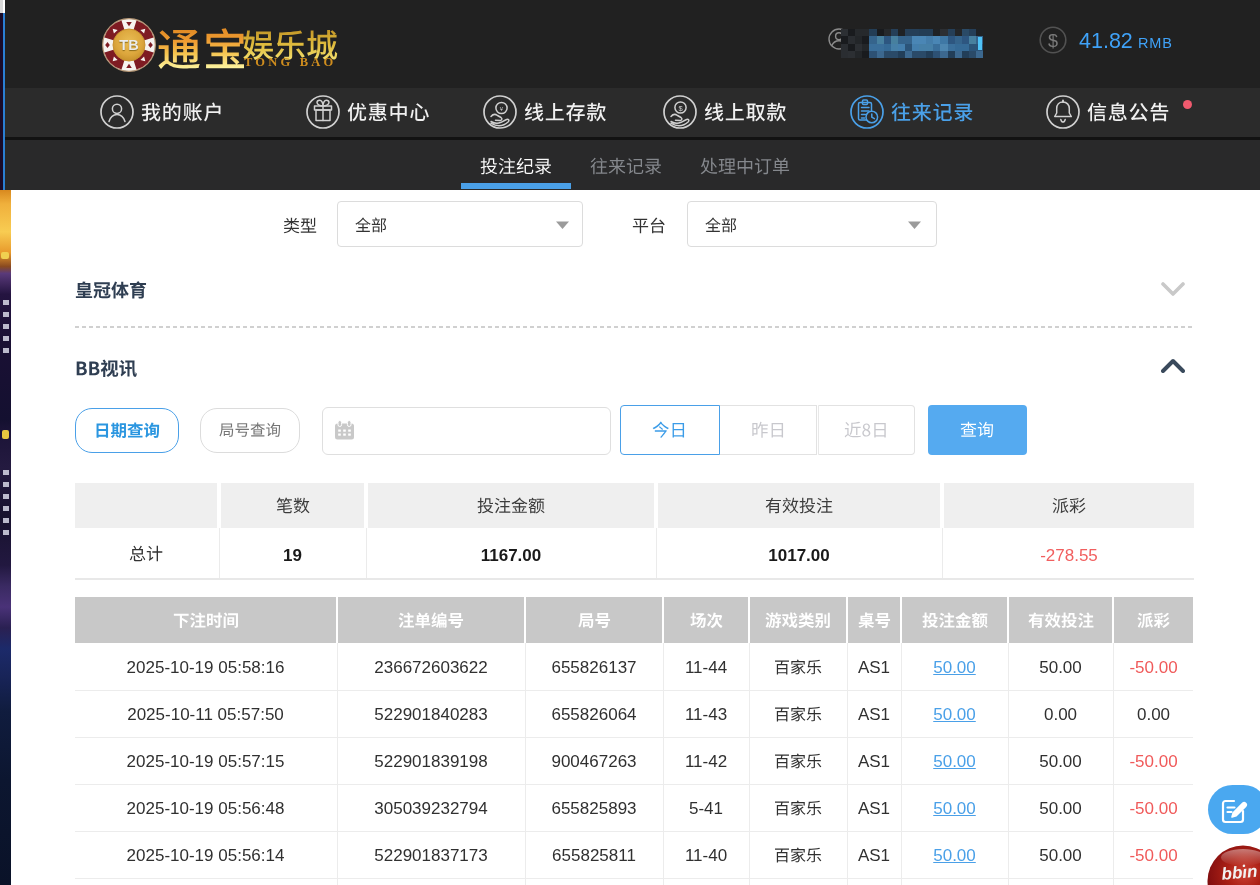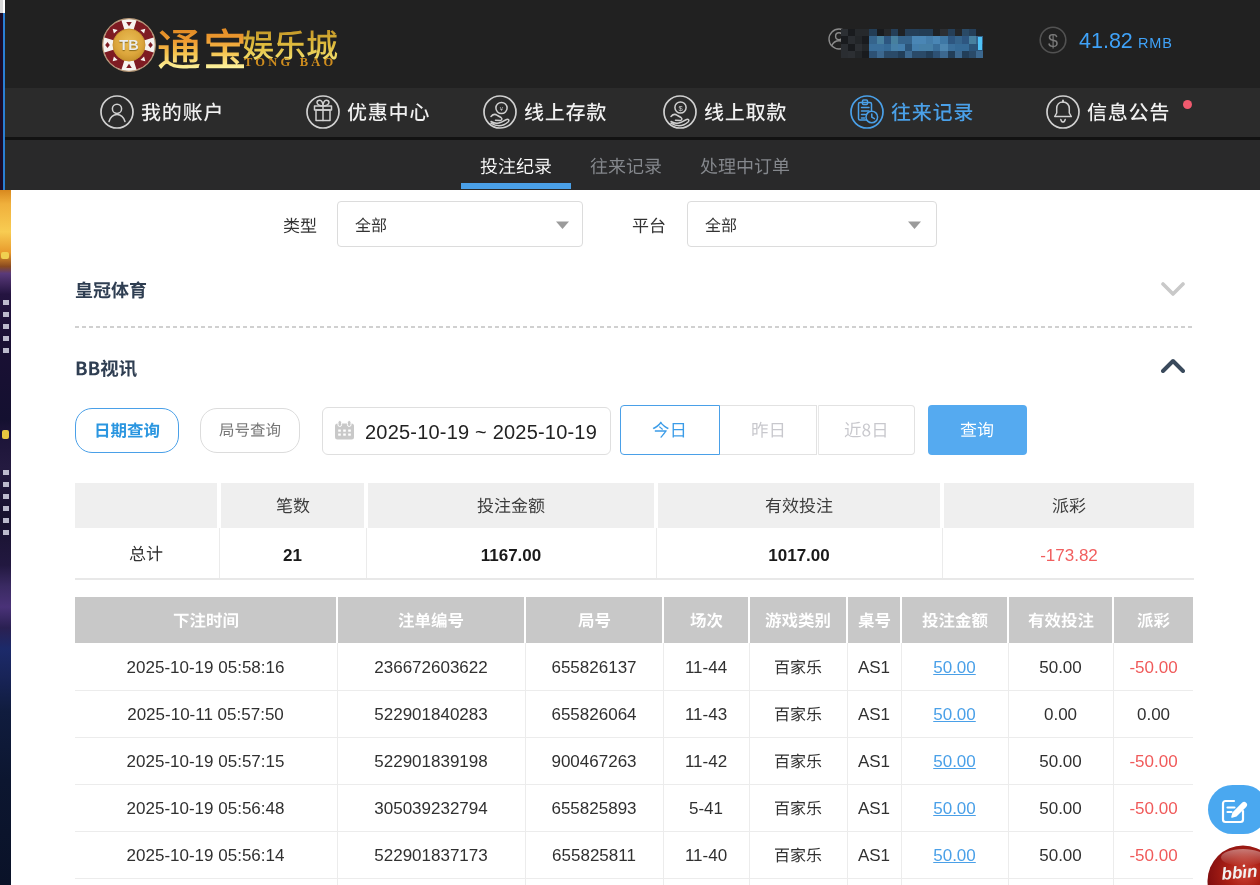--- a/index.html
+++ b/index.html
@@ -369,21 +369,20 @@
 <rect x="13.4" y="0.5" width="3.6" height="6" rx="1.8" fill="#c9c9c9" stroke="#fff" stroke-width="1"></rect>
 <g fill="#fff">
         <rect x="4.2" y="9.5" width="2.6" height="2.2"></rect>
         <rect x="9.2" y="9.5" width="2.6" height="2.2"></rect>
         <rect x="14.2" y="9.5" width="2.6" height="2.2"></rect>
 <rect x="4.2" y="13.5" width="2.6" height="2.2"></rect>
         <rect x="9.2" y="13.5" width="2.6" height="2.2"></rect>
         <rect x="14.2" y="13.5" width="2.6" height="2.2"></rect>
       </g>
     </svg>
-<div style="position:absolute;left:365px;top:422px;font-family:&quot;Liberation Sans&quot;, sans-serif;font-size:20px;line-height:20px;color:#222;font-weight:400;white-space:nowrap;letter-spacing:.2px">2025-10-19&nbsp;~&nbsp;2025-10-19</div>
 <div style="position:absolute;left:719px;top:405px;width:98px;height:50px;background:#fff;border:1px solid #e2e2e2;border-left:none"></div>
 <div style="position:absolute;left:818px;top:405px;width:97px;height:50px;background:#fff;border:1px solid #e2e2e2;border-left:1px solid #e8e8e8;border-radius:0 4px 4px 0"></div>
 <div style="position:absolute;left:620px;top:405px;width:100px;height:50px;background:#fff;border:1px solid #4aa0e8;border-radius:4px 0 0 4px"></div>
 <div style="position:absolute;left:651.5px;top:420.6px;height:17.5px"><svg width="35.0" height="17.5" viewBox="0 -880 2000 1000" style="overflow:visible" fill="#3b9ce8">
         <g transform="scale(1,-1)">
           <path transform="translate(0,0)" d="M390 533C456 484 541 412 580 367L635 420C593 464 506 532 441 579ZM161 348V272H722C650 179 547 51 461 -48L538 -83C644 46 776 212 859 324L801 352L787 348ZM495 847C394 695 216 556 35 475C57 457 80 429 92 408C244 485 394 599 503 729C612 605 774 481 906 415C920 435 945 466 965 482C823 544 649 668 548 786L567 813Z"></path>
           <path transform="translate(1000,0)" d="M253 352H752V71H253ZM253 426V697H752V426ZM176 772V-69H253V-4H752V-64H832V772Z"></path>
         </g>
       </svg></div>
 <div style="position:absolute;left:750.5px;top:420.6px;height:17.5px"><svg width="35.0" height="17.5" viewBox="0 -880 2000 1000" style="overflow:visible" fill="#c8c8cd">
@@ -438,24 +437,24 @@
           <path transform="translate(0,0)" d="M89 772C148 741 224 693 262 659L303 720C264 753 187 798 128 827ZM38 500C96 473 171 429 208 397L247 459C209 490 133 532 76 556ZM62 -10 120 -61C171 31 230 154 275 259L224 309C175 196 108 66 62 -10ZM527 -70C544 -54 572 -40 765 44C760 58 753 86 751 105L600 44V521L672 534C707 271 773 47 916 -65C928 -45 952 -16 970 -1C892 53 837 147 797 262C847 297 906 345 958 389L905 442C873 406 823 360 779 323C759 393 745 468 734 547C791 560 845 575 889 593L829 651C761 620 638 592 533 574V57C533 18 512 2 497 -6C508 -22 522 -53 527 -70ZM367 737V486C367 329 357 109 250 -48C267 -55 298 -73 310 -85C420 78 436 320 436 486V681C600 702 782 735 907 777L846 838C735 797 536 760 367 737Z"></path>
           <path transform="translate(1000,0)" d="M524 828C413 794 214 769 50 755C58 738 68 711 70 693C237 704 441 728 571 765ZM79 626C116 578 152 510 166 465L227 494C211 538 174 603 136 652ZM256 661C285 612 312 546 322 501L385 524C374 567 345 631 316 680ZM497 683C476 624 437 540 407 487L464 467C496 516 537 595 569 662ZM845 823C788 746 681 665 592 618C612 603 634 580 648 562C743 617 850 704 920 793ZM874 548C810 467 695 382 598 333C618 319 641 295 654 278C756 334 872 425 946 517ZM897 266C825 146 687 41 542 -17C562 -34 584 -60 596 -80C748 -11 888 101 971 236ZM363 313H367L363 309ZM290 487V382H57V313H268C210 213 114 111 27 58C43 41 63 12 73 -8C148 46 229 133 290 223V-78H363V243C421 192 478 129 507 85L558 135C523 185 450 259 379 313H570V382H363V487Z"></path>
         </g>
       </svg></div>
 <div style="position:absolute;left:129.0px;top:545.0px;height:17px"><svg width="34.0" height="17" viewBox="0 -880 2000 1000" style="overflow:visible" fill="#333">
         <g transform="scale(1,-1)">
           <path transform="translate(0,0)" d="M759 214C816 145 875 52 897 -10L958 28C936 91 875 180 816 247ZM412 269C478 224 554 153 591 104L647 152C609 199 532 267 465 311ZM281 241V34C281 -47 312 -69 431 -69C455 -69 630 -69 656 -69C748 -69 773 -41 784 74C762 78 730 90 713 101C707 13 700 -1 650 -1C611 -1 464 -1 435 -1C371 -1 360 5 360 35V241ZM137 225C119 148 84 60 43 9L112 -24C157 36 190 130 208 212ZM265 567H737V391H265ZM186 638V319H820V638H657C692 689 729 751 761 808L684 839C658 779 614 696 575 638H370L429 668C411 715 365 784 321 836L257 806C299 755 341 685 358 638Z"></path>
           <path transform="translate(1000,0)" d="M137 775C193 728 263 660 295 617L346 673C312 714 241 778 186 823ZM46 526V452H205V93C205 50 174 20 155 8C169 -7 189 -41 196 -61C212 -40 240 -18 429 116C421 130 409 162 404 182L281 98V526ZM626 837V508H372V431H626V-80H705V431H959V508H705V837Z"></path>
         </g>
       </svg></div>
-<div style="position:absolute;left:292.5px;top:547px;transform:translateX(-50%);font-family:&quot;Liberation Sans&quot;, sans-serif;font-size:17px;line-height:17px;color:#1a1a1a;font-weight:700;white-space:nowrap;">21</div>
+<div style="position:absolute;left:292.5px;top:547px;transform:translateX(-50%);font-family:&quot;Liberation Sans&quot;, sans-serif;font-size:17px;line-height:17px;color:#1a1a1a;font-weight:700;white-space:nowrap;">19</div>
 <div style="position:absolute;left:511px;top:547px;transform:translateX(-50%);font-family:&quot;Liberation Sans&quot;, sans-serif;font-size:17px;line-height:17px;color:#1a1a1a;font-weight:700;white-space:nowrap;">1167.00</div>
 <div style="position:absolute;left:799px;top:547px;transform:translateX(-50%);font-family:&quot;Liberation Sans&quot;, sans-serif;font-size:17px;line-height:17px;color:#1a1a1a;font-weight:700;white-space:nowrap;">1017.00</div>
-<div style="position:absolute;left:1069px;top:547px;transform:translateX(-50%);font-family:&quot;Liberation Sans&quot;, sans-serif;font-size:17px;line-height:17px;color:#f15f5f;font-weight:400;white-space:nowrap;">-173.82</div>
+<div style="position:absolute;left:1069px;top:547px;transform:translateX(-50%);font-family:&quot;Liberation Sans&quot;, sans-serif;font-size:17px;line-height:17px;color:#f15f5f;font-weight:400;white-space:nowrap;">-278.55</div>
 <div style="position:absolute;left:219px;top:528px;width:1px;height:50px;background:#ebebeb"></div>
 <div style="position:absolute;left:366px;top:528px;width:1px;height:50px;background:#ebebeb"></div>
 <div style="position:absolute;left:656px;top:528px;width:1px;height:50px;background:#ebebeb"></div>
 <div style="position:absolute;left:942px;top:528px;width:1px;height:50px;background:#ebebeb"></div>
 <div style="position:absolute;left:75px;top:578px;width:1119px;height:2px;background:#e8e8e8"></div>
 <div style="position:absolute;left:75px;top:597px;width:261px;height:46px;background:#c8c8c8"></div>
 <div style="position:absolute;left:338px;top:597px;width:186px;height:46px;background:#c8c8c8"></div>
 <div style="position:absolute;left:526px;top:597px;width:136px;height:46px;background:#c8c8c8"></div>
 <div style="position:absolute;left:664px;top:597px;width:84px;height:46px;background:#c8c8c8"></div>
 <div style="position:absolute;left:750px;top:597px;width:96px;height:46px;background:#c8c8c8"></div>

